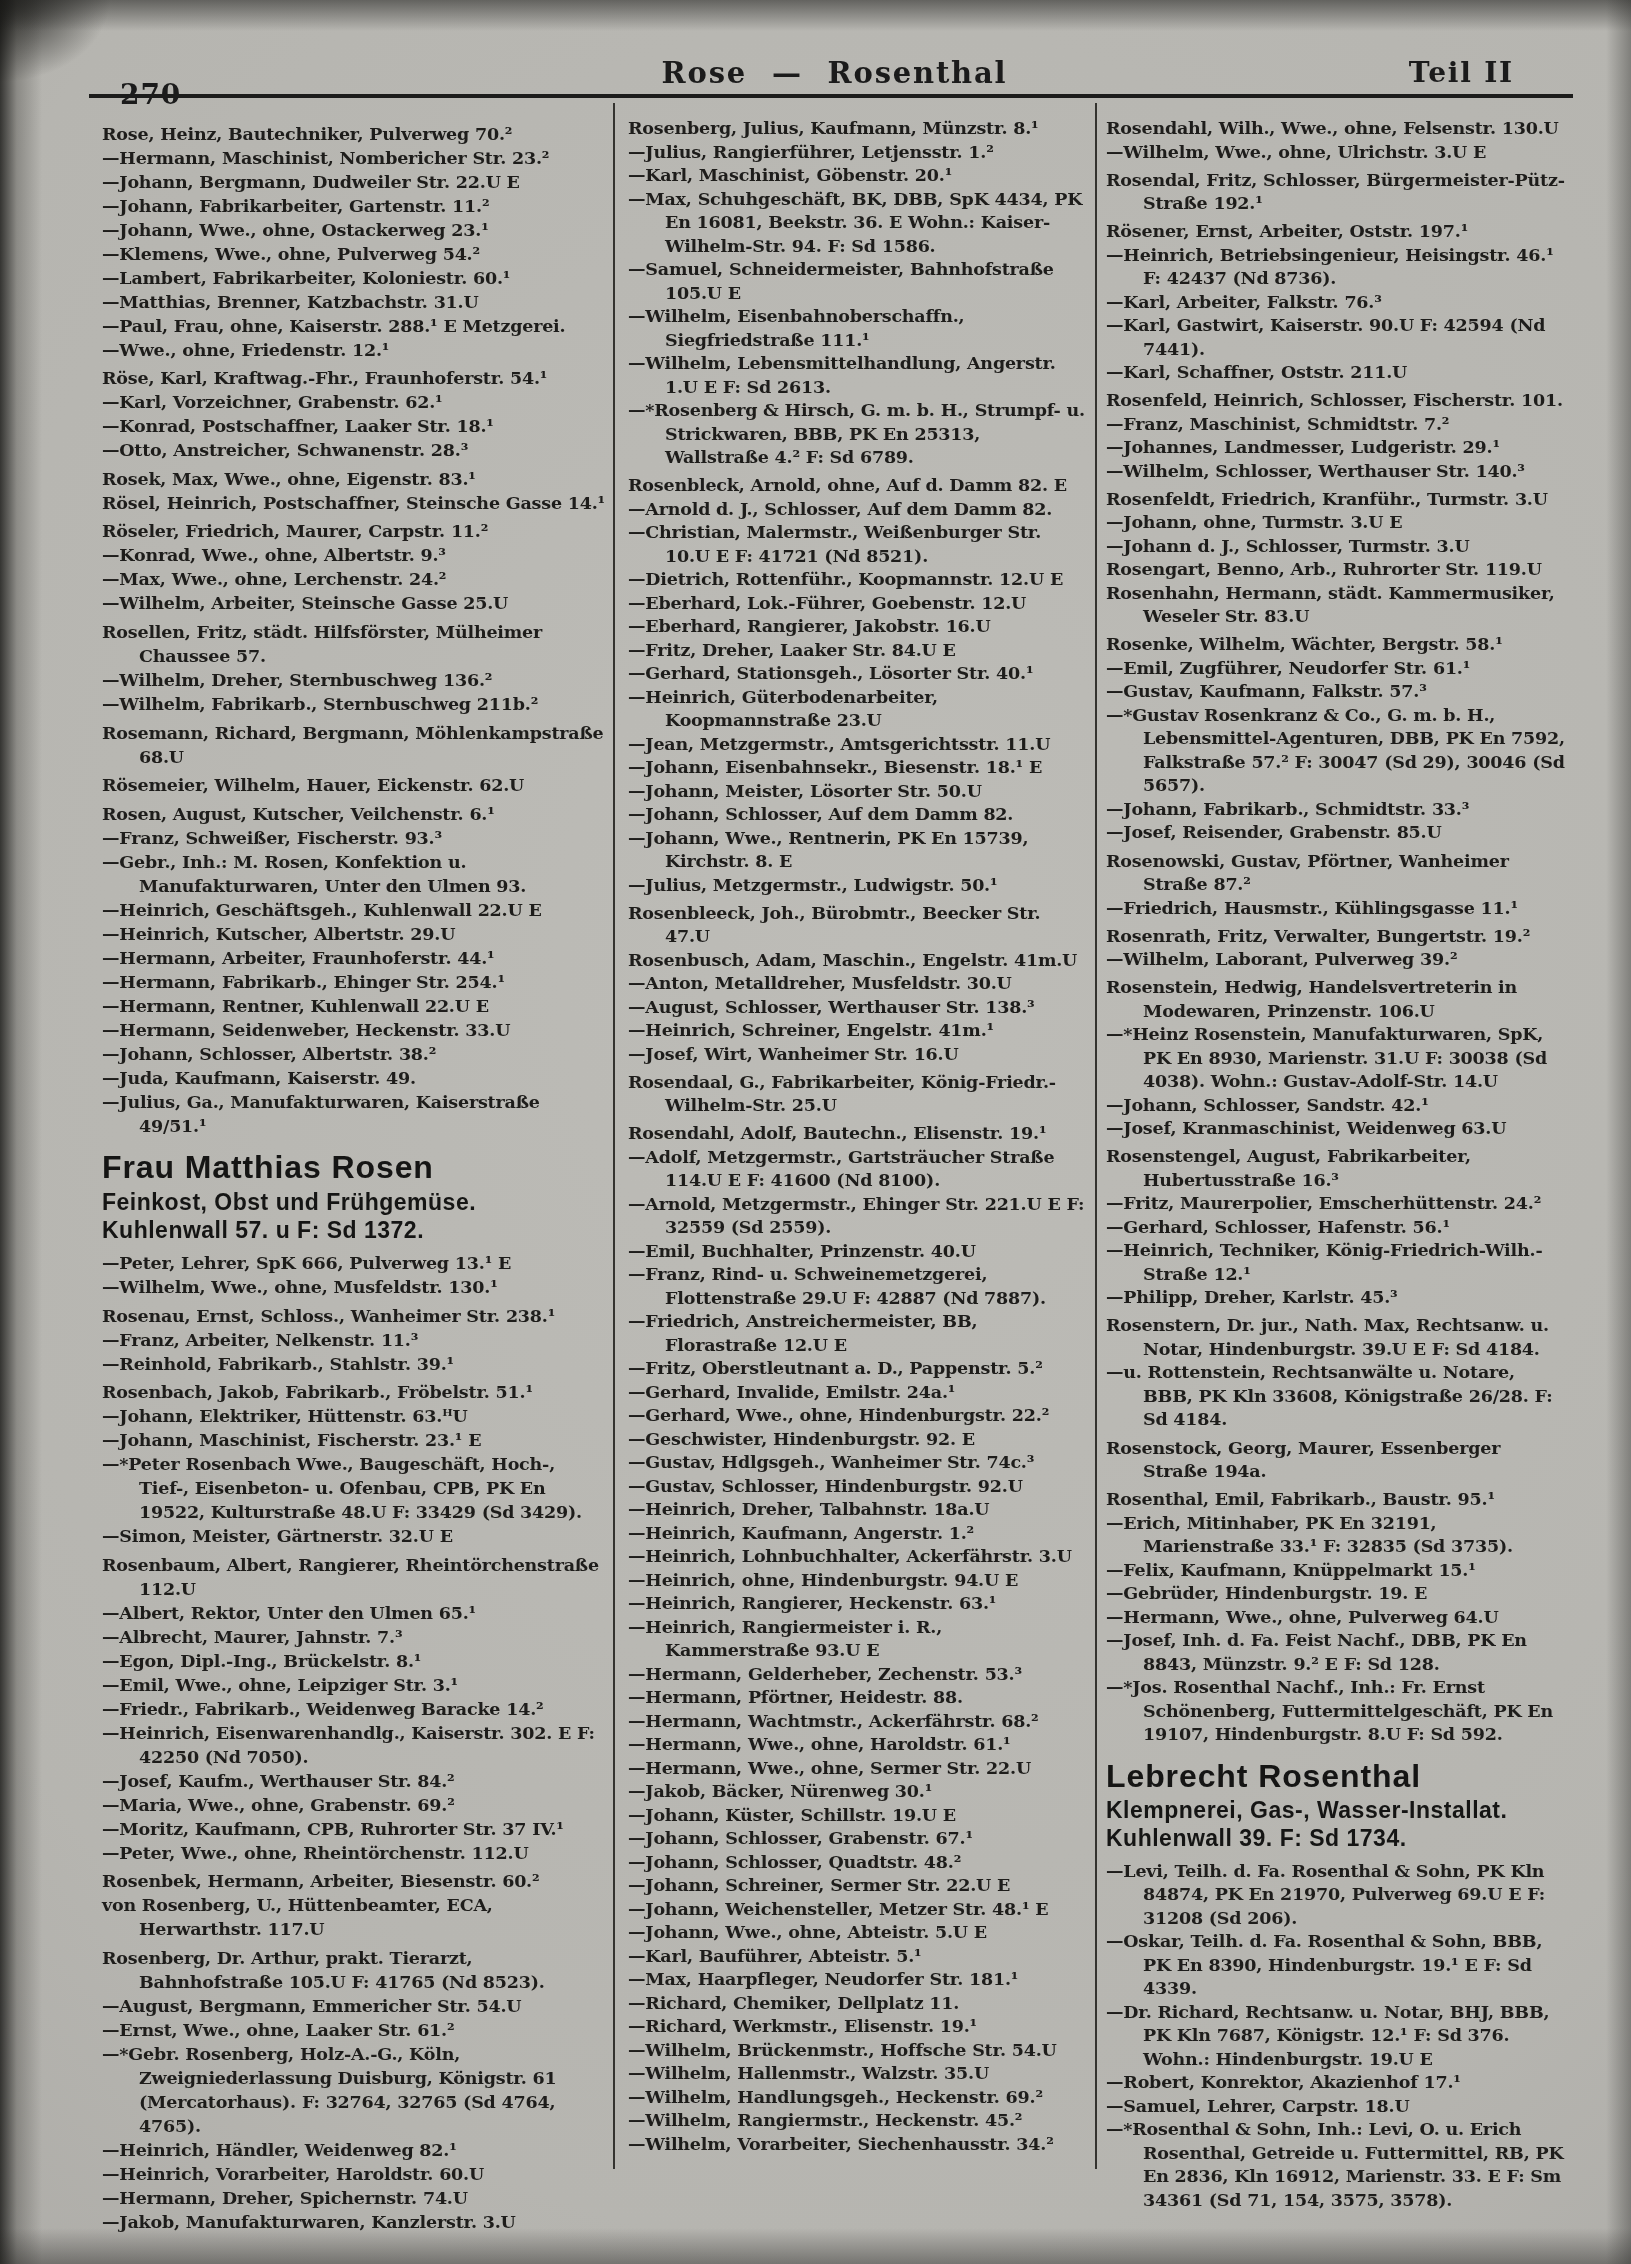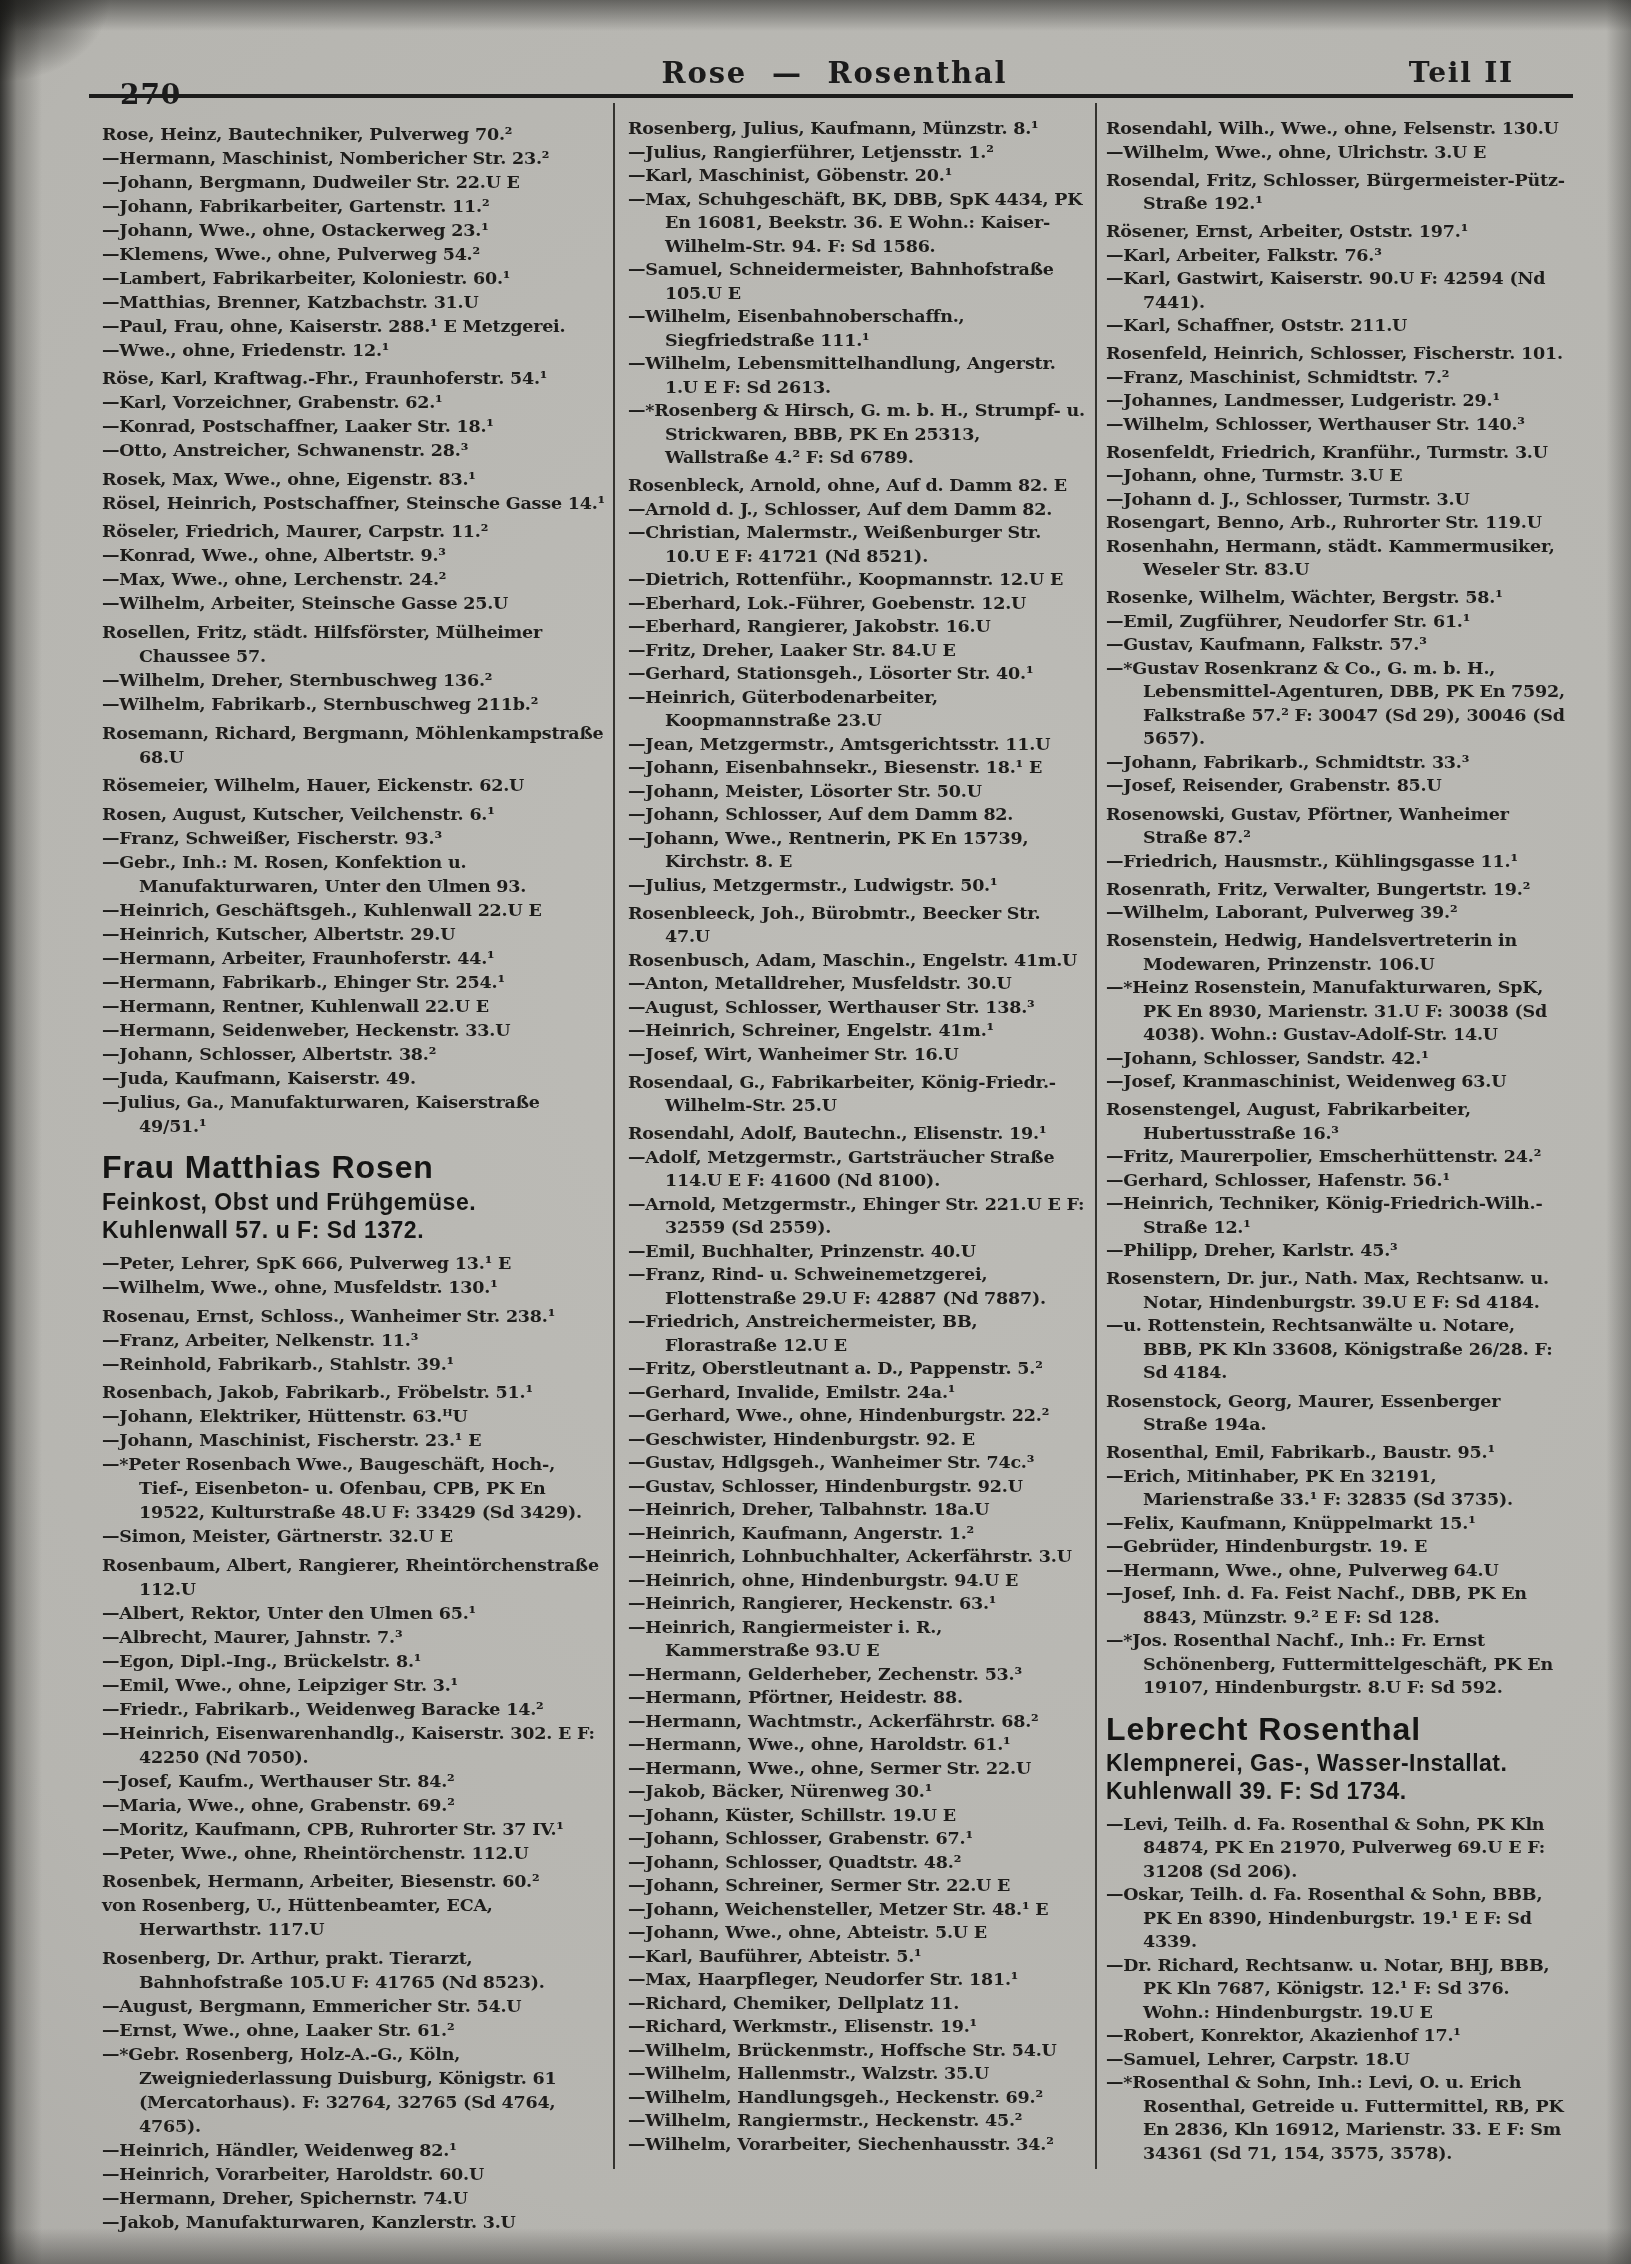--- a/index.html
+++ b/index.html
@@ -211,20 +211,21 @@
     <p class="entry">—Wilhelm, Hallenmstr., Walzstr. 35.U</p>
     <p class="entry">—Wilhelm, Handlungsgeh., Heckenstr. 69.²</p>
     <p class="entry">—Wilhelm, Rangiermstr., Heckenstr. 45.²</p>
     <p class="entry">—Wilhelm, Vorarbeiter, Siechenhausstr. 34.²</p>
   </div>
 <div class="col col3">
     <p class="entry">Rosendahl, Wilh., Wwe., ohne, Felsenstr. 130.U</p>
     <p class="entry">—Wilhelm, Wwe., ohne, Ulrichstr. 3.U E</p>
     <p class="entry grp">Rosendal, Fritz, Schlosser, Bürgermeister-Pütz-Straße 192.¹</p>
     <p class="entry grp">Rösener, Ernst, Arbeiter, Oststr. 197.¹</p>
+    <p class="entry">—Heinrich, Betriebsingenieur, Heisingstr. 46.¹ F: 42437 (Nd 8736).</p>
     <p class="entry">—Karl, Arbeiter, Falkstr. 76.³</p>
     <p class="entry">—Karl, Gastwirt, Kaiserstr. 90.U F: 42594 (Nd 7441).</p>
     <p class="entry">—Karl, Schaffner, Oststr. 211.U</p>
     <p class="entry grp">Rosenfeld, Heinrich, Schlosser, Fischerstr. 101.</p>
     <p class="entry">—Franz, Maschinist, Schmidtstr. 7.²</p>
     <p class="entry">—Johannes, Landmesser, Ludgeristr. 29.¹</p>
     <p class="entry">—Wilhelm, Schlosser, Werthauser Str. 140.³</p>
     <p class="entry grp">Rosenfeldt, Friedrich, Kranführ., Turmstr. 3.U</p>
     <p class="entry">—Johann, ohne, Turmstr. 3.U E</p>
     <p class="entry">—Johann d. J., Schlosser, Turmstr. 3.U</p>

